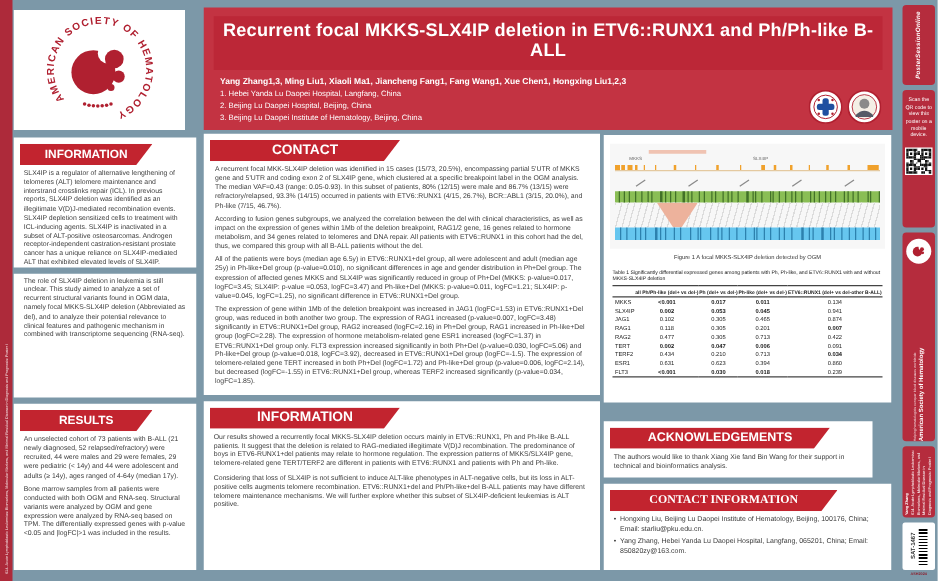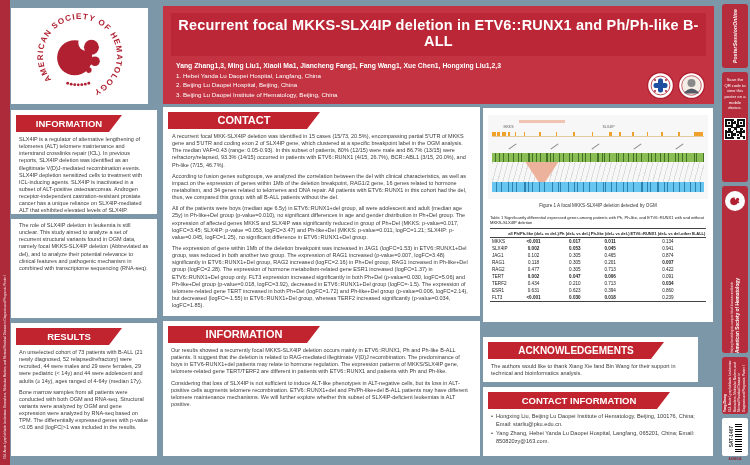--- a/index.html
+++ b/index.html
@@ -30,21 +30,21 @@
   #conclusions{left:163px;top:321px;width:317px;height:135px;}
   #figbox{left:483px;top:108px;width:230px;height:214px;}
   #ack{left:483px;top:337px;width:215px;height:45px;}
   #contact{left:483px;top:387px;width:230px;height:69px;}
 
   .banner{margin:5px 0 4px 5px;height:17px;line-height:17px;background:#c2242f;color:#fff;
           font-weight:bold;text-align:center;clip-path:polygon(0 0,100% 0,calc(100% - 13px) 100%,0 100%);}
   .banner.small{width:106px;font-size:9.5px;}
   .banner.mid{width:152px;font-size:11px;}
   .banner.ackw{width:176px;font-size:10px;}
-  .banner.conw{width:182px;font-size:9.5px;}
+  .banner.conw{width:182px;font-size:9.5px;font-family:Liberation Serif, serif;}
 
   .box p{margin:3px 8px 4px;font-size:5.5px;line-height:1.3;color:#3b3b3b;}
   #results p{margin:3px 9px 4px;}
   #contact ul{margin:2px 6px 0 8px;padding:0;list-style:none;}
   #contact li{font-size:5.6px;line-height:1.35;color:#3b3b3b;margin-bottom:2px;padding-left:5px;position:relative;}
   #contact li::before{content:"•";position:absolute;left:0;top:0;color:#3b3b3b;}
 
   
   .figure{position:relative;margin:7px 5px 0;height:84px;background:#f7f7f7;}
   .cnv-call{position:absolute;left:14%;width:21%;top:5px;height:3px;background:#f0c3b2;}

